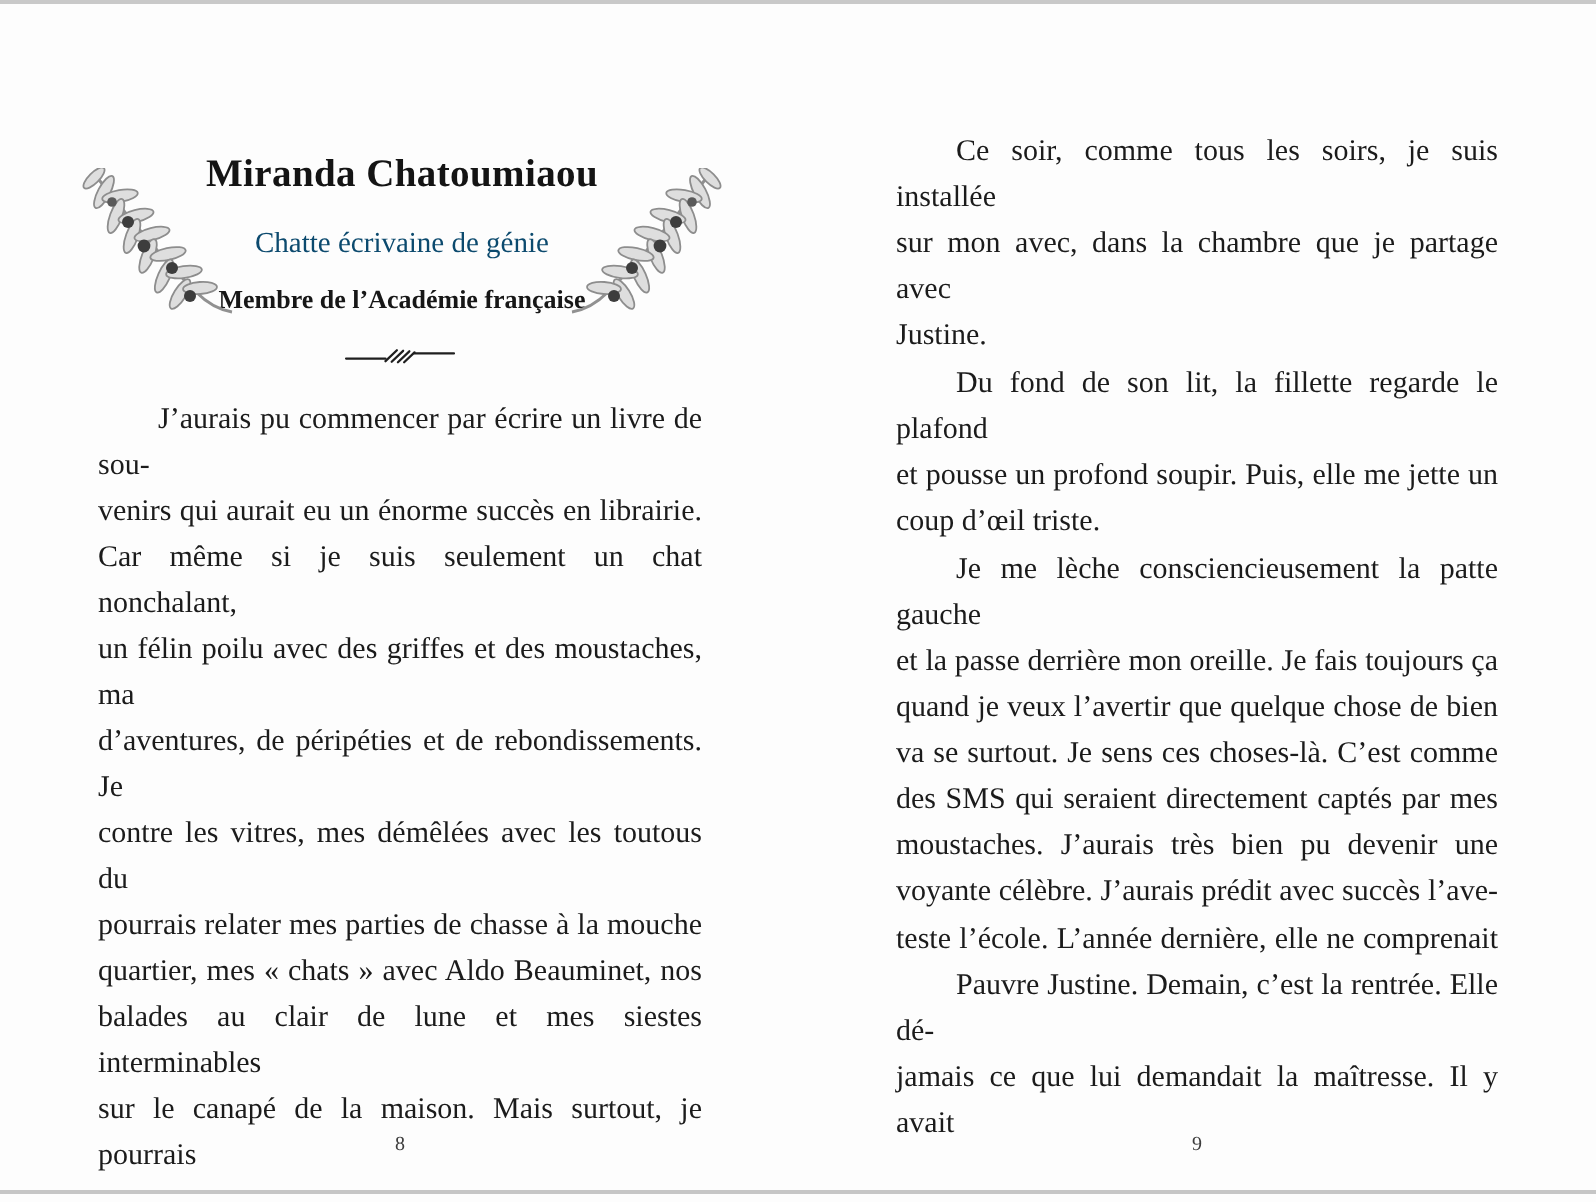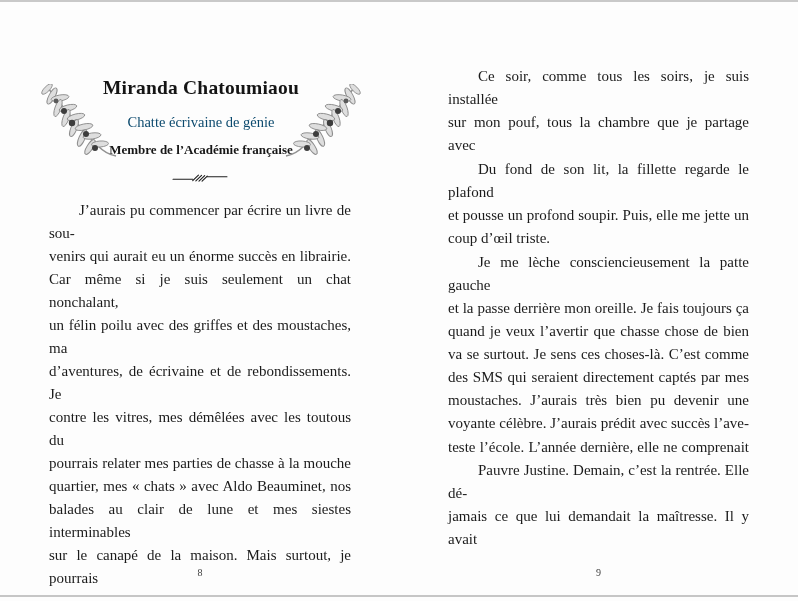--- a/index.html
+++ b/index.html
@@ -131,47 +131,48 @@
         </g>
       </svg>
     </div>
 
     <div class="body-col body-left">
         <div class="para">
           <div class="line first just">J’aurais pu commencer par écrire un livre de sou-</div>
           <div class="line just">venirs qui aurait eu un énorme succès en librairie.</div>
           <div class="line just">Car même si je suis seulement un chat nonchalant,</div>
           <div class="line just">un félin poilu avec des griffes et des moustaches, ma</div>
-          <div class="line just">d’aventures, de écrivaine et de rebondissements. Je</div>
+          <div class="line just">d’aventures, de péripéties et de rebondissements. Je</div>
           <div class="line just">contre les vitres, mes démêlées avec les toutous du</div>
           <div class="line just">pourrais relater mes parties de chasse à la mouche</div>
           <div class="line just">quartier, mes « chats » avec Aldo Beauminet, nos</div>
           <div class="line just">balades au clair de lune et mes siestes interminables</div>
           <div class="line just">sur le canapé de la maison. Mais surtout, je pourrais</div>
         </div>
       </div>
 
     <div class="pagenum pagenum-left">8</div>
   </div>
 
   <div>
     <div class="body-col body-right">
         <div class="para">
           <div class="line first just">Ce soir, comme tous les soirs, je suis installée</div>
-          <div class="line just">sur mon pouf, tous la chambre que je partage avec</div>
+          <div class="line just">sur mon avec, dans la chambre que je partage avec</div>
+          <div class="line">Justine.</div>
         </div>
         <div class="para">
           <div class="line first just">Du fond de son lit, la fillette regarde le plafond</div>
           <div class="line just">et pousse un profond soupir. Puis, elle me jette un</div>
           <div class="line">coup d’œil triste.</div>
         </div>
         <div class="para">
           <div class="line first just">Je me lèche consciencieusement la patte gauche</div>
           <div class="line just">et la passe derrière mon oreille. Je fais toujours ça</div>
-          <div class="line just">quand je veux l’avertir que chasse chose de bien</div>
+          <div class="line just">quand je veux l’avertir que quelque chose de bien</div>
           <div class="line just">va se surtout. Je sens ces choses-là. C’est comme</div>
           <div class="line just">des SMS qui seraient directement captés par mes</div>
           <div class="line just">moustaches. J’aurais très bien pu devenir une</div>
           <div class="line just">voyante célèbre. J’aurais prédit avec succès l’ave-</div>
         </div>
         <div class="para">
           <div class="line just">teste l’école. L’année dernière, elle ne comprenait</div>
           <div class="line first just">Pauvre Justine. Demain, c’est la rentrée. Elle dé-</div>
           <div class="line just">jamais ce que lui demandait la maîtresse. Il y avait</div>
         </div>

